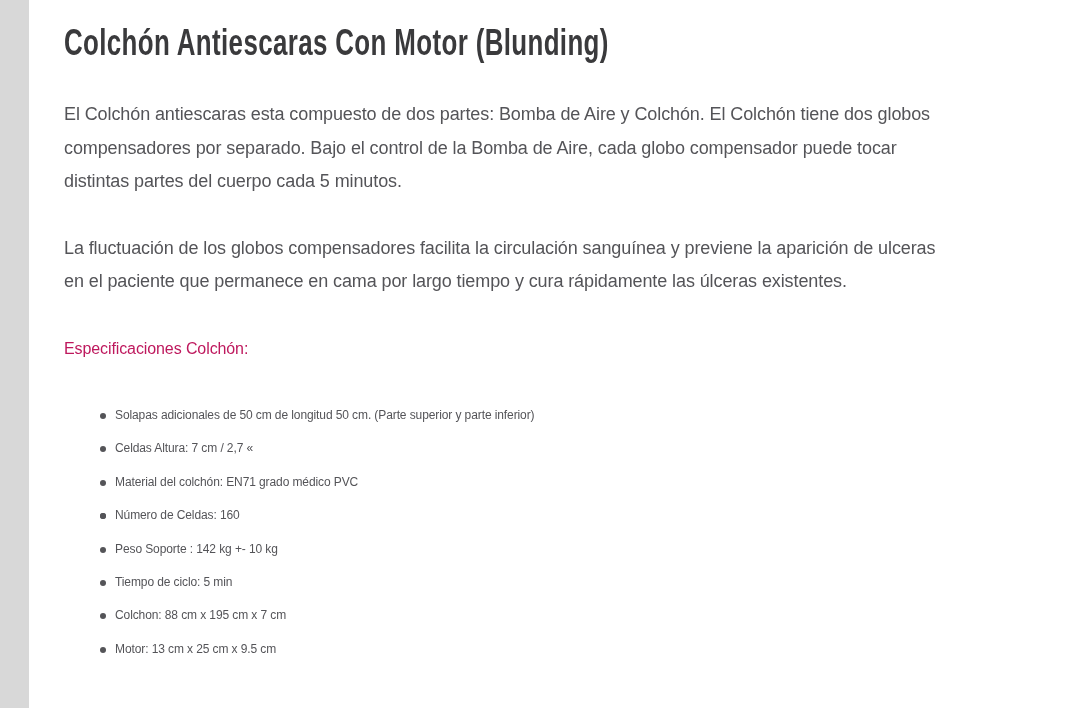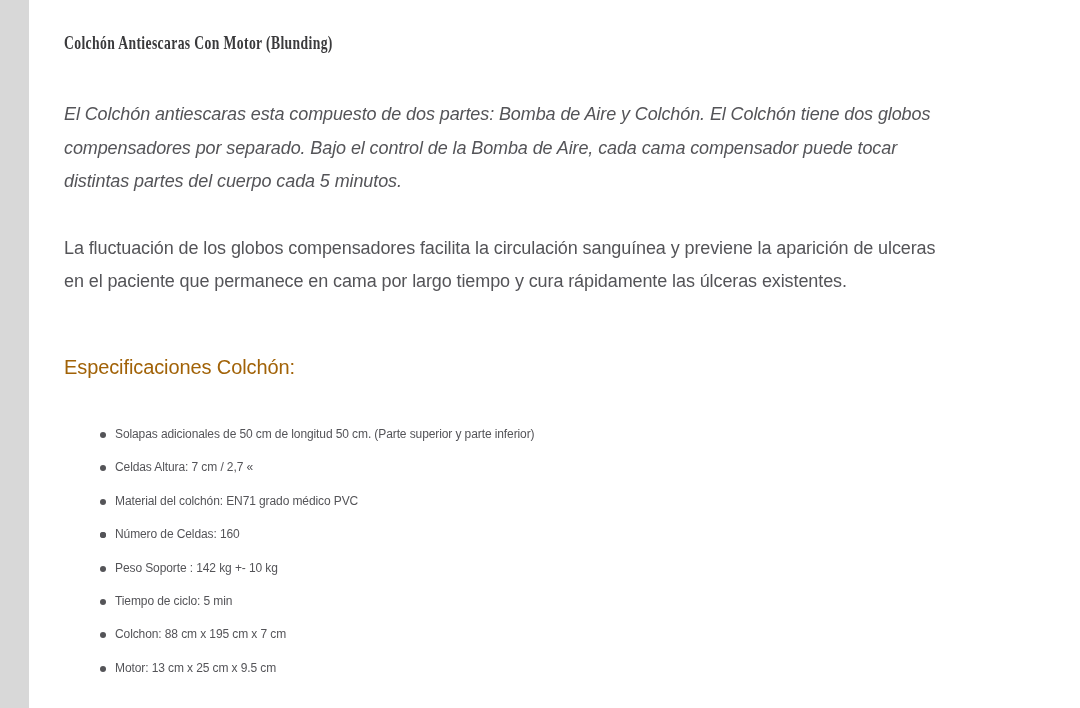--- a/index.html
+++ b/index.html
@@ -14,47 +14,46 @@
     position: absolute; left: 0; top: 0;
     width: 29px; height: 708px;
     background: #d8d8d8;
   }
   main.content {
     position: absolute; left: 64px; top: 26px;
     width: 990px;
   }
   h1.title {
     margin: 0;
-    font-size: 19px;
+    font-size: 36px;
     line-height: 34px;
     font-weight: bold;
     color: #3a3a3c;
     white-space: nowrap;
-    font-family: Liberation Serif, serif;
   }
   h1.title .condense {
     display: inline-block;
     transform: scaleX(0.72);
     transform-origin: 0 50%;
     letter-spacing: 0.5px;
   }
   .para {
     margin: 33px 0 0 0;
     font-size: 18px;
     line-height: 33.5px;
     color: #545458;
     letter-spacing: -0.1px;
   }
-  .para.first { margin-top: 38px; font-style: italic; }
+  .para.first { margin-top: 38px; }
   .para .line { display: block; white-space: nowrap; }
   .specs-heading {
-    margin: 52px 0 0 0;
-    font-size: 20px;
+    margin: 33px 0 0 0;
+    font-size: 16px;
     line-height: 33.5px;
-    color: #a16207;
+    color: #be185d;
     letter-spacing: -0.1px;
   }
   ul.specs-list {
     list-style: none;
     margin: 34px 0 0 0;
     padding: 0;
   }
   ul.specs-list li {
     position: relative;
     padding-left: 51px;
@@ -78,21 +77,21 @@
 <div class="left-bar"></div>
 
 <main class="content">
 
   <h1 class="title">
     <span class="condense">Colchón Antiescaras Con Motor (Blunding)</span>
   </h1>
 
   <p class="para first">
     <span class="line">El Colchón antiescaras esta compuesto de dos partes: Bomba de Aire y Colchón. El Colchón tiene dos globos</span>
-    <span class="line">compensadores por separado. Bajo el control de la Bomba de Aire, cada cama compensador puede tocar</span>
+    <span class="line">compensadores por separado. Bajo el control de la Bomba de Aire, cada globo compensador puede tocar</span>
     <span class="line">distintas partes del cuerpo cada 5 minutos.</span>
   </p>
 
   <p class="para">
     <span class="line">La fluctuación de los globos compensadores facilita la circulación sanguínea y previene la aparición de ulceras</span>
     <span class="line">en el paciente que permanece en cama por largo tiempo y cura rápidamente las úlceras existentes.</span>
   </p>
 
   <p class="specs-heading">Especificaciones Colchón:</p>
 

